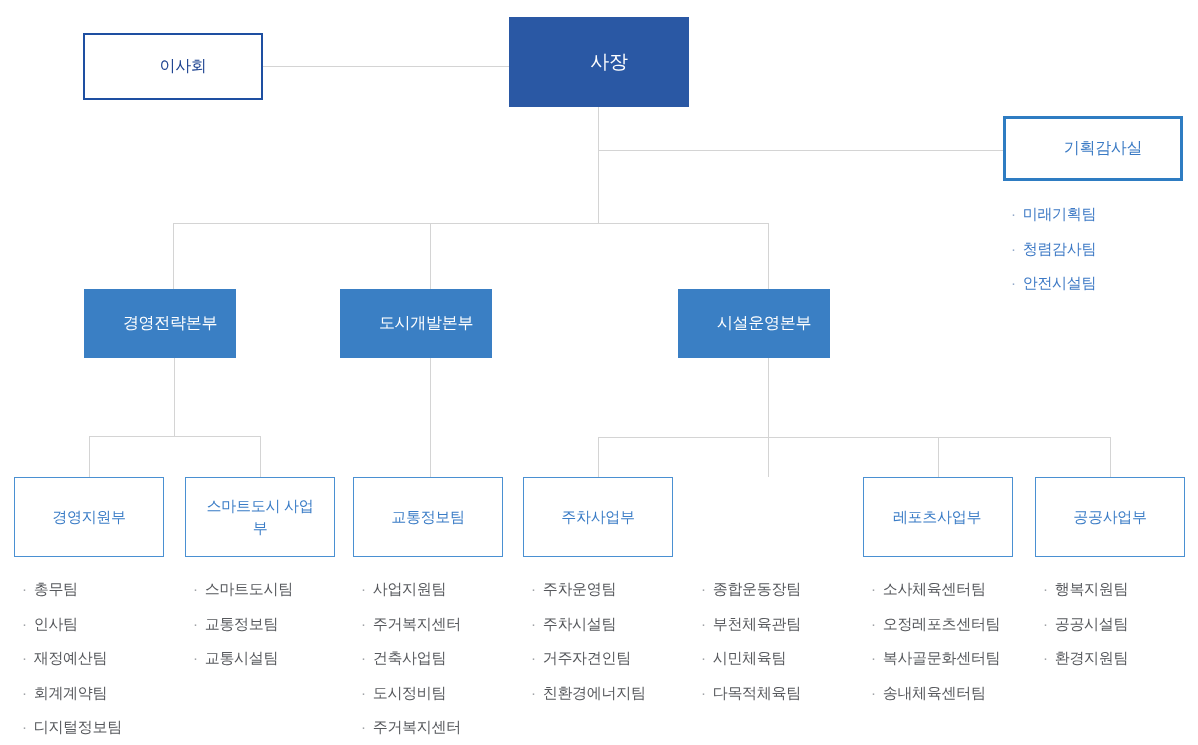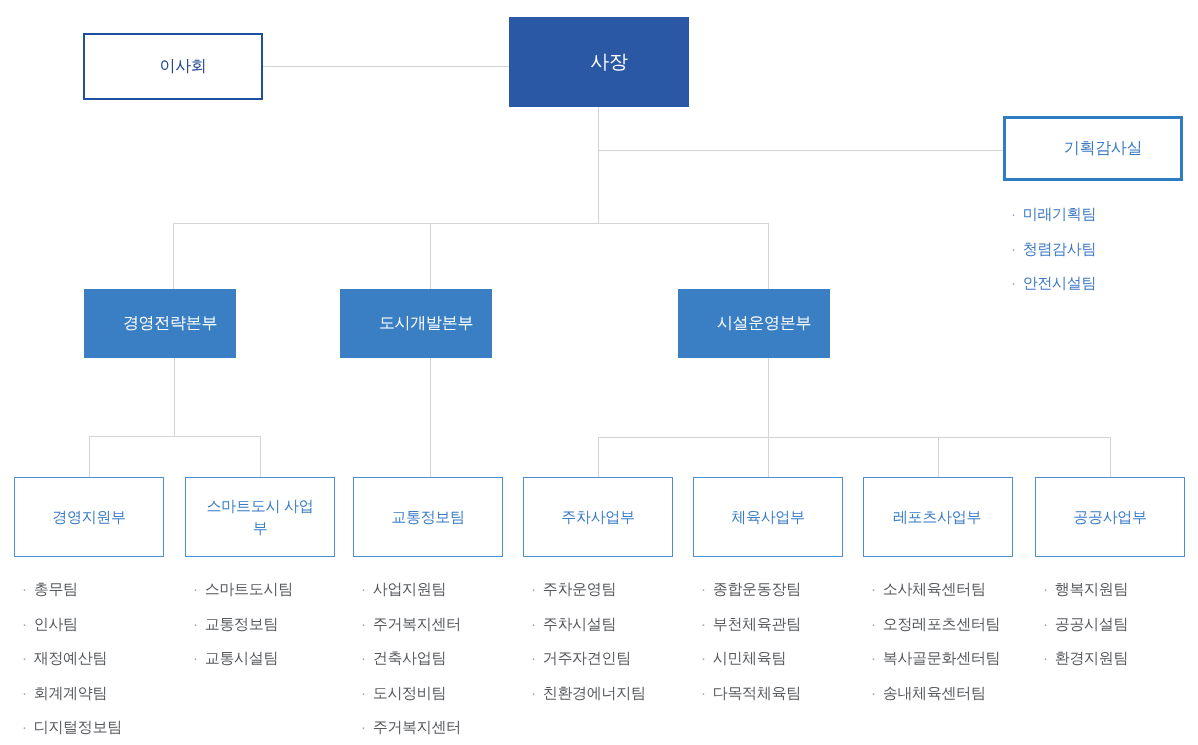--- a/index.html
+++ b/index.html
@@ -100,23 +100,20 @@
   </div>
   <div class="node dept" style="left:185px;top:477px;">
     <span>스마트도시 사업부</span>
   </div>
   <div class="node dept" style="left:353px;top:477px;">
     <span>교통정보팀</span>
   </div>
   <div class="node dept" style="left:523px;top:477px;">
     <span>주차사업부</span>
   </div>
-  <div class="node dept" style="left:693px;top:477px;">
-    <span>체육사업부</span>
-  </div>
   <div class="node dept" style="left:863px;top:477px;padding-left:16px;">
     <span>레포츠사업부</span>
   </div>
   <div class="node dept" style="left:1035px;top:477px;">
     <span>공공사업부</span>
   </div>
 
   <ul class="teamlist gray" style="left:22px;top:578px;">
     <li>
         <span class="dot">·</span>

